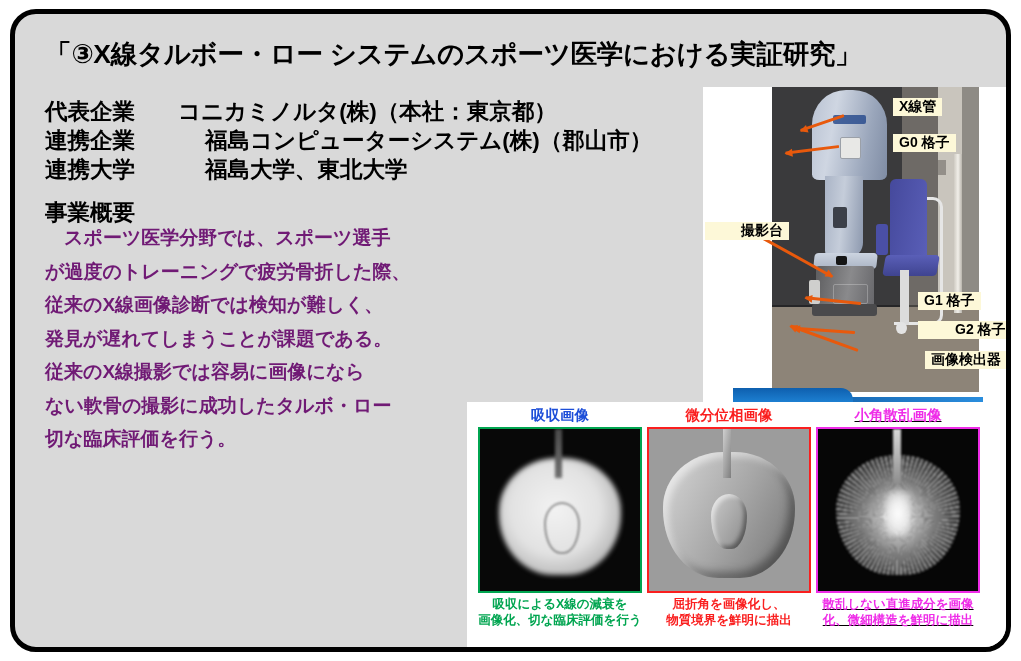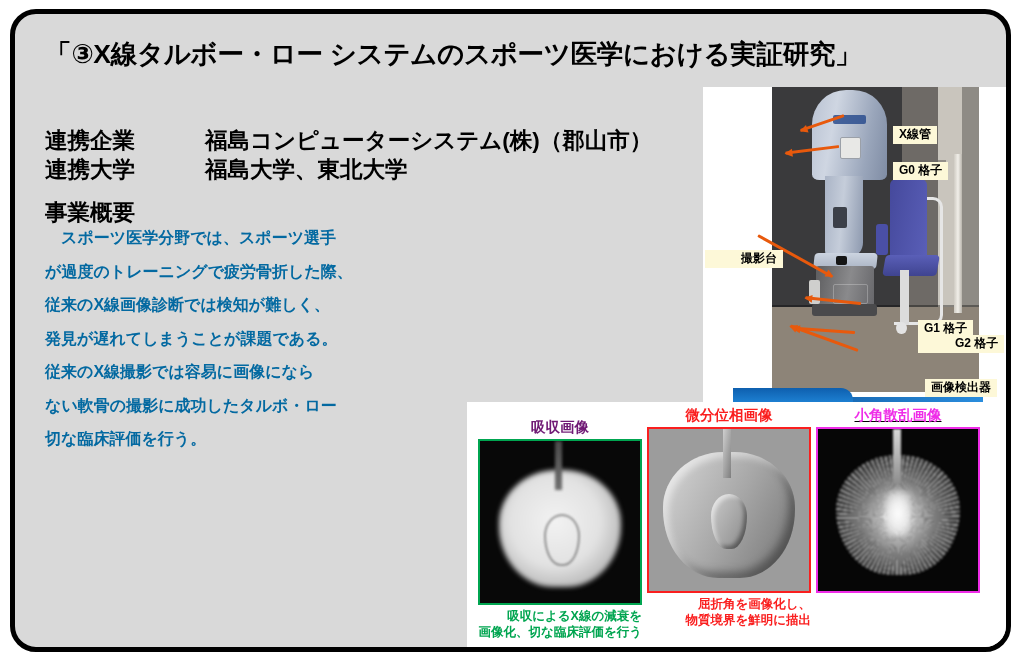--- a/index.html
+++ b/index.html
@@ -39,21 +39,21 @@
   #pline1 .lbl{width:160px;}
   #pline2 .lbl{width:160px;}
 
   
   #ov-head{
     position:absolute;left:30px;top:183px;
     font-size:22.5px;font-weight:bold;color:#000;
   }
   #ov-body{
     position:absolute;left:30px;top:207px;width:430px;
-    font-size:16px;font-weight:bold;color:#0369a1;
+    font-size:19px;font-weight:bold;color:#701a75;
     line-height:33.5px;
   }
   #ov-body div{white-space:nowrap;}
 
   
   #photo-panel{
     position:absolute;left:688px;top:73px;
     width:313px;height:317px;
     background:#ffffff;
     overflow:hidden;
@@ -177,26 +177,25 @@
   #ribbon .b2{
     position:absolute;left:30px;bottom:0;width:250px;height:7px;
     background:linear-gradient(90deg,#0b4f96,#2a8ddd);
   }
 
   
   .callout{
     position:absolute;
     background:#fdf8d8;
     color:#000;
-    font-size:12px;
+    font-size:14px;
     font-weight:bold;
     padding:2px 6px 3px 6px;
     white-space:nowrap;
     line-height:13px;
-    margin-top:28px;
   }
   .arrow{
     position:absolute;
     background:#e8590c;
     height:3px;
     transform-origin:left center;
     border-radius:1px;
   }
   .arrow:after{
     content:"";position:absolute;right:-1px;top:-3px;
@@ -220,21 +219,21 @@
     line-height:18px;margin-bottom:3px;
   }
   .imgbox{
     width:164px;height:166px;box-sizing:border-box;
     border:2.5px solid #000;position:relative;overflow:hidden;
   }
   .imgcap{
     margin-top:4px;text-align:center;
     font-size:12.5px;font-weight:bold;line-height:15.5px;
   }
-  .imgcap div{white-space:nowrap;text-align:right;}
+  .imgcap div{white-space:nowrap;}
 
   
   .xr{position:absolute;inset:0;}
   
   #xr0{background:#080808;}
   #xr0 .fruit{
     position:absolute;left:12%;top:18%;width:76%;height:72%;
     border-radius:48% 48% 45% 45%/46% 46% 52% 52%;
     background:radial-gradient(ellipse at 46% 44%,#f2f2f2 0%,#e2e2e2 48%,#b9b9b9 74%,#4a4a4a 92%,#0d0d0d 100%);
     filter:blur(2.5px);
@@ -292,20 +291,23 @@
     filter:blur(1.3px);
   }
 </style>
 </head>
 <body>
 
 <div id="slide">
 
   <div id="title">「③X線タルボー・ロー システムのスポーツ医学における実証研究」</div>
 
+  <div class="pline" id="pline0">
+    <span class="lbl">代表企業</span><span>コニカミノルタ(株)（本社：東京都）</span>
+  </div>
   <div class="pline" id="pline1">
     <span class="lbl">連携企業</span><span>福島コンピューターシステム(株)（郡山市）</span>
   </div>
   <div class="pline" id="pline2">
     <span class="lbl">連携大学</span><span>福島大学、東北大学</span>
   </div>
 
   <div id="ov-head">事業概要</div>
   <div id="ov-body">
     <div>　スポーツ医学分野では、スポーツ選手</div>
@@ -350,33 +352,33 @@
     <div class="arrow" style="left:136px;top:58px;width:54px;transform:rotate(173deg);"></div>
     <div class="arrow" style="left:55px;top:147px;width:85px;transform:rotate(29deg);"></div>
     <div class="arrow" style="left:158px;top:215px;width:56px;transform:rotate(186deg);"></div>
     <div class="arrow" style="left:152px;top:244px;width:62px;transform:rotate(184deg);"></div>
     <div class="arrow" style="left:155px;top:262px;width:72px;transform:rotate(200deg);"></div>
 
     <div class="callout" style="left:190px;top:11px;">X線管</div>
     <div class="callout" style="left:190px;top:47px;">G0 格子</div>
     <div class="callout" style="left:2px;top:135px;padding-left:36px;">撮影台</div>
     <div class="callout" style="left:215px;top:205px;">G1 格子</div>
-    <div class="callout" style="left:215px;top:220px;padding-left:37px;">G2 格子</div>
+    <div class="callout" style="left:215px;top:234px;padding-left:37px;">G2 格子</div>
     <div class="callout" style="left:222px;top:264px;">画像検出器</div>
 
     <div id="ribbon">
       <div class="b2"></div>
       <div class="b1"></div>
     </div>
   </div>
 
   <div id="img-panel">
 
     <div class="imgcell" id="cell0">
-      <div class="imgtitle" style="color:#701a75;margin-top:12px;">吸収画像</div>
+      <div class="imgtitle" style="color:#1d4ed8;">吸収画像</div>
       <div class="imgbox" style="border-color:#00a550;">
         <div class="xr" id="xr0">
           <div class="fruit"></div>
           <div class="stem"></div>
           <div class="pit"></div>
         </div>
       </div>
       <div class="imgcap" style="color:#00a550;">
         <div>吸収によるX線の減衰を</div>
         <div>画像化、切な臨床評価を行う</div>
@@ -400,16 +402,20 @@
 
     <div class="imgcell" id="cell2">
       <div class="imgtitle" style="color:#ef2ce8;">小角散乱画像</div>
       <div class="imgbox" style="border-color:#ef2ce8;">
         <div class="xr" id="xr2">
           <div class="fruit"></div>
           <div class="core"></div>
           <div class="stem"></div>
         </div>
       </div>
+      <div class="imgcap" style="color:#ef2ce8;">
+        <div>散乱しない直進成分を画像</div>
+        <div>化、微細構造を鮮明に描出</div>
+      </div>
     </div>
 
   </div>
 </div>
 
 </body></html>

